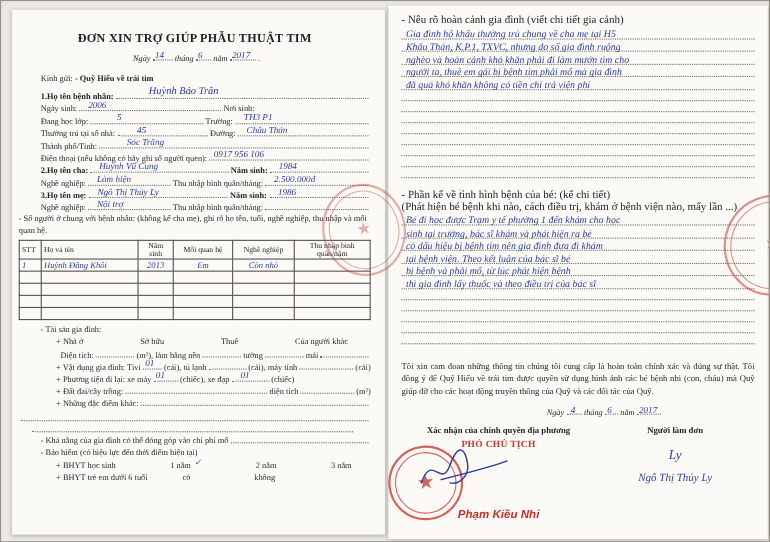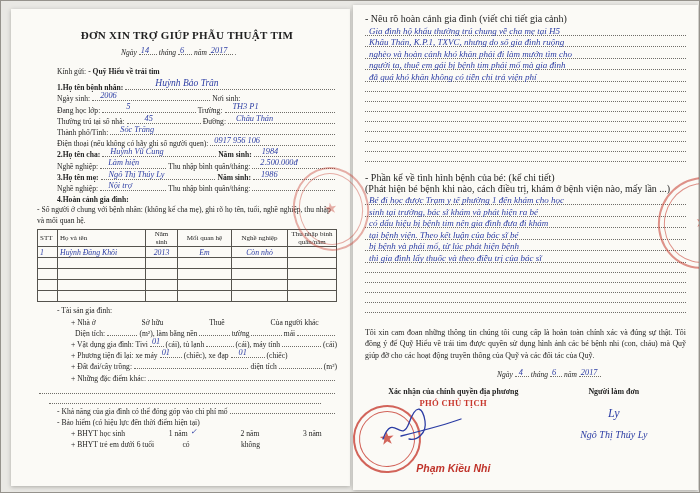--- a/index.html
+++ b/index.html
@@ -1,21 +1,21 @@
 <!DOCTYPE html>
 <html><head>
 <meta charset="utf-8">
 <style>
   * { margin:0; padding:0; box-sizing:border-box; }
   html,body { width:700px; height:493px; }
   body { position:relative; font-family:"Liberation Serif", serif; background:#ffffff; overflow:hidden; }
   .photo { position:absolute; inset:0; background:#e9e8e4; border:1px solid #95928c; overflow:hidden; }
 
   .page { position:absolute; background:#fbfaf6; box-shadow:0 1px 4px rgba(60,60,55,.35); color:#1f1f1f; }
-  .page-left  { left:10px; top:8px;  width:339px; height:477px; padding:20px 13px 8px 26px; }
+  .page-left  { left:10px; top:8px;  width:339px; height:477px; padding:20px 13px 8px 6px; }
   .page-right { left:352px; top:4px; width:345px; height:485px; padding:8px 12px 8px 12px; }
 
   .title { text-align:center; font-weight:bold; font-size:11px; letter-spacing:.3px; margin-bottom:7px; }
   .dateline { display:flex; align-items:baseline; font-style:italic; font-size:7.5px; width:200px; margin:0 16px 9px auto; }
   .dateline .dots { height:7px; }
 
   .fl { display:flex; align-items:baseline; font-size:7.6px; line-height:11.2px; white-space:nowrap;margin-left:20px; }
   .b { font-weight:bold; }
   .note { font-size:7.6px; line-height:10.5px; white-space:normal; }
   .dots { flex:1 1 auto; border-bottom:1px dotted #6f6d68; margin:0 2px; min-width:6px; position:relative; height:8px; }
@@ -127,21 +127,21 @@
       <span>Đường:</span>
       <span class="dots" style="flex:1.3">
           <i class="hw">Châu Thán</i>
         </span>
     </div>
 
 
     <div class="fl">
       <span>Thành phố/Tỉnh:</span>
       <span class="dots">
-          <i class="hw" style="left:10px">Sóc Trăng</i>
+          <i class="hw" style="left:25px">Sóc Trăng</i>
         </span>
     </div>
 
     <div class="fl">
       <span>Điện thoại (nếu không có hãy ghi số người quen):</span>
       <span class="dots">
           <i class="hw" style="left:4px">0917 956 106</i>
         </span>
     </div>
 
@@ -180,23 +180,20 @@
 
     <div class="fl">
       <span>Nghề nghiệp:</span>
       <span class="dots" style="flex:.8">
           <i class="hw">Nội trợ</i>
         </span>
       <span>Thu nhập bình quân/tháng:</span>
       <span class="dots" style="flex:1"></span>
     </div>
 
-    <div class="fl">
-      <span class="b">4.Hoàn cảnh gia đình:</span>
-    </div>
     <div class="note">- Số người ở chung với bệnh nhân: (không kể cha mẹ), ghi rõ họ tên, tuổi, nghề nghiệp, thu nhập và mối quan hệ.</div>
 
     <table>
       <colgroup>
           <col style="width:20px">
           <col style="width:88px">
           <col style="width:32px">
           <col style="width:54px">
           <col style="width:56px">
           <col>

